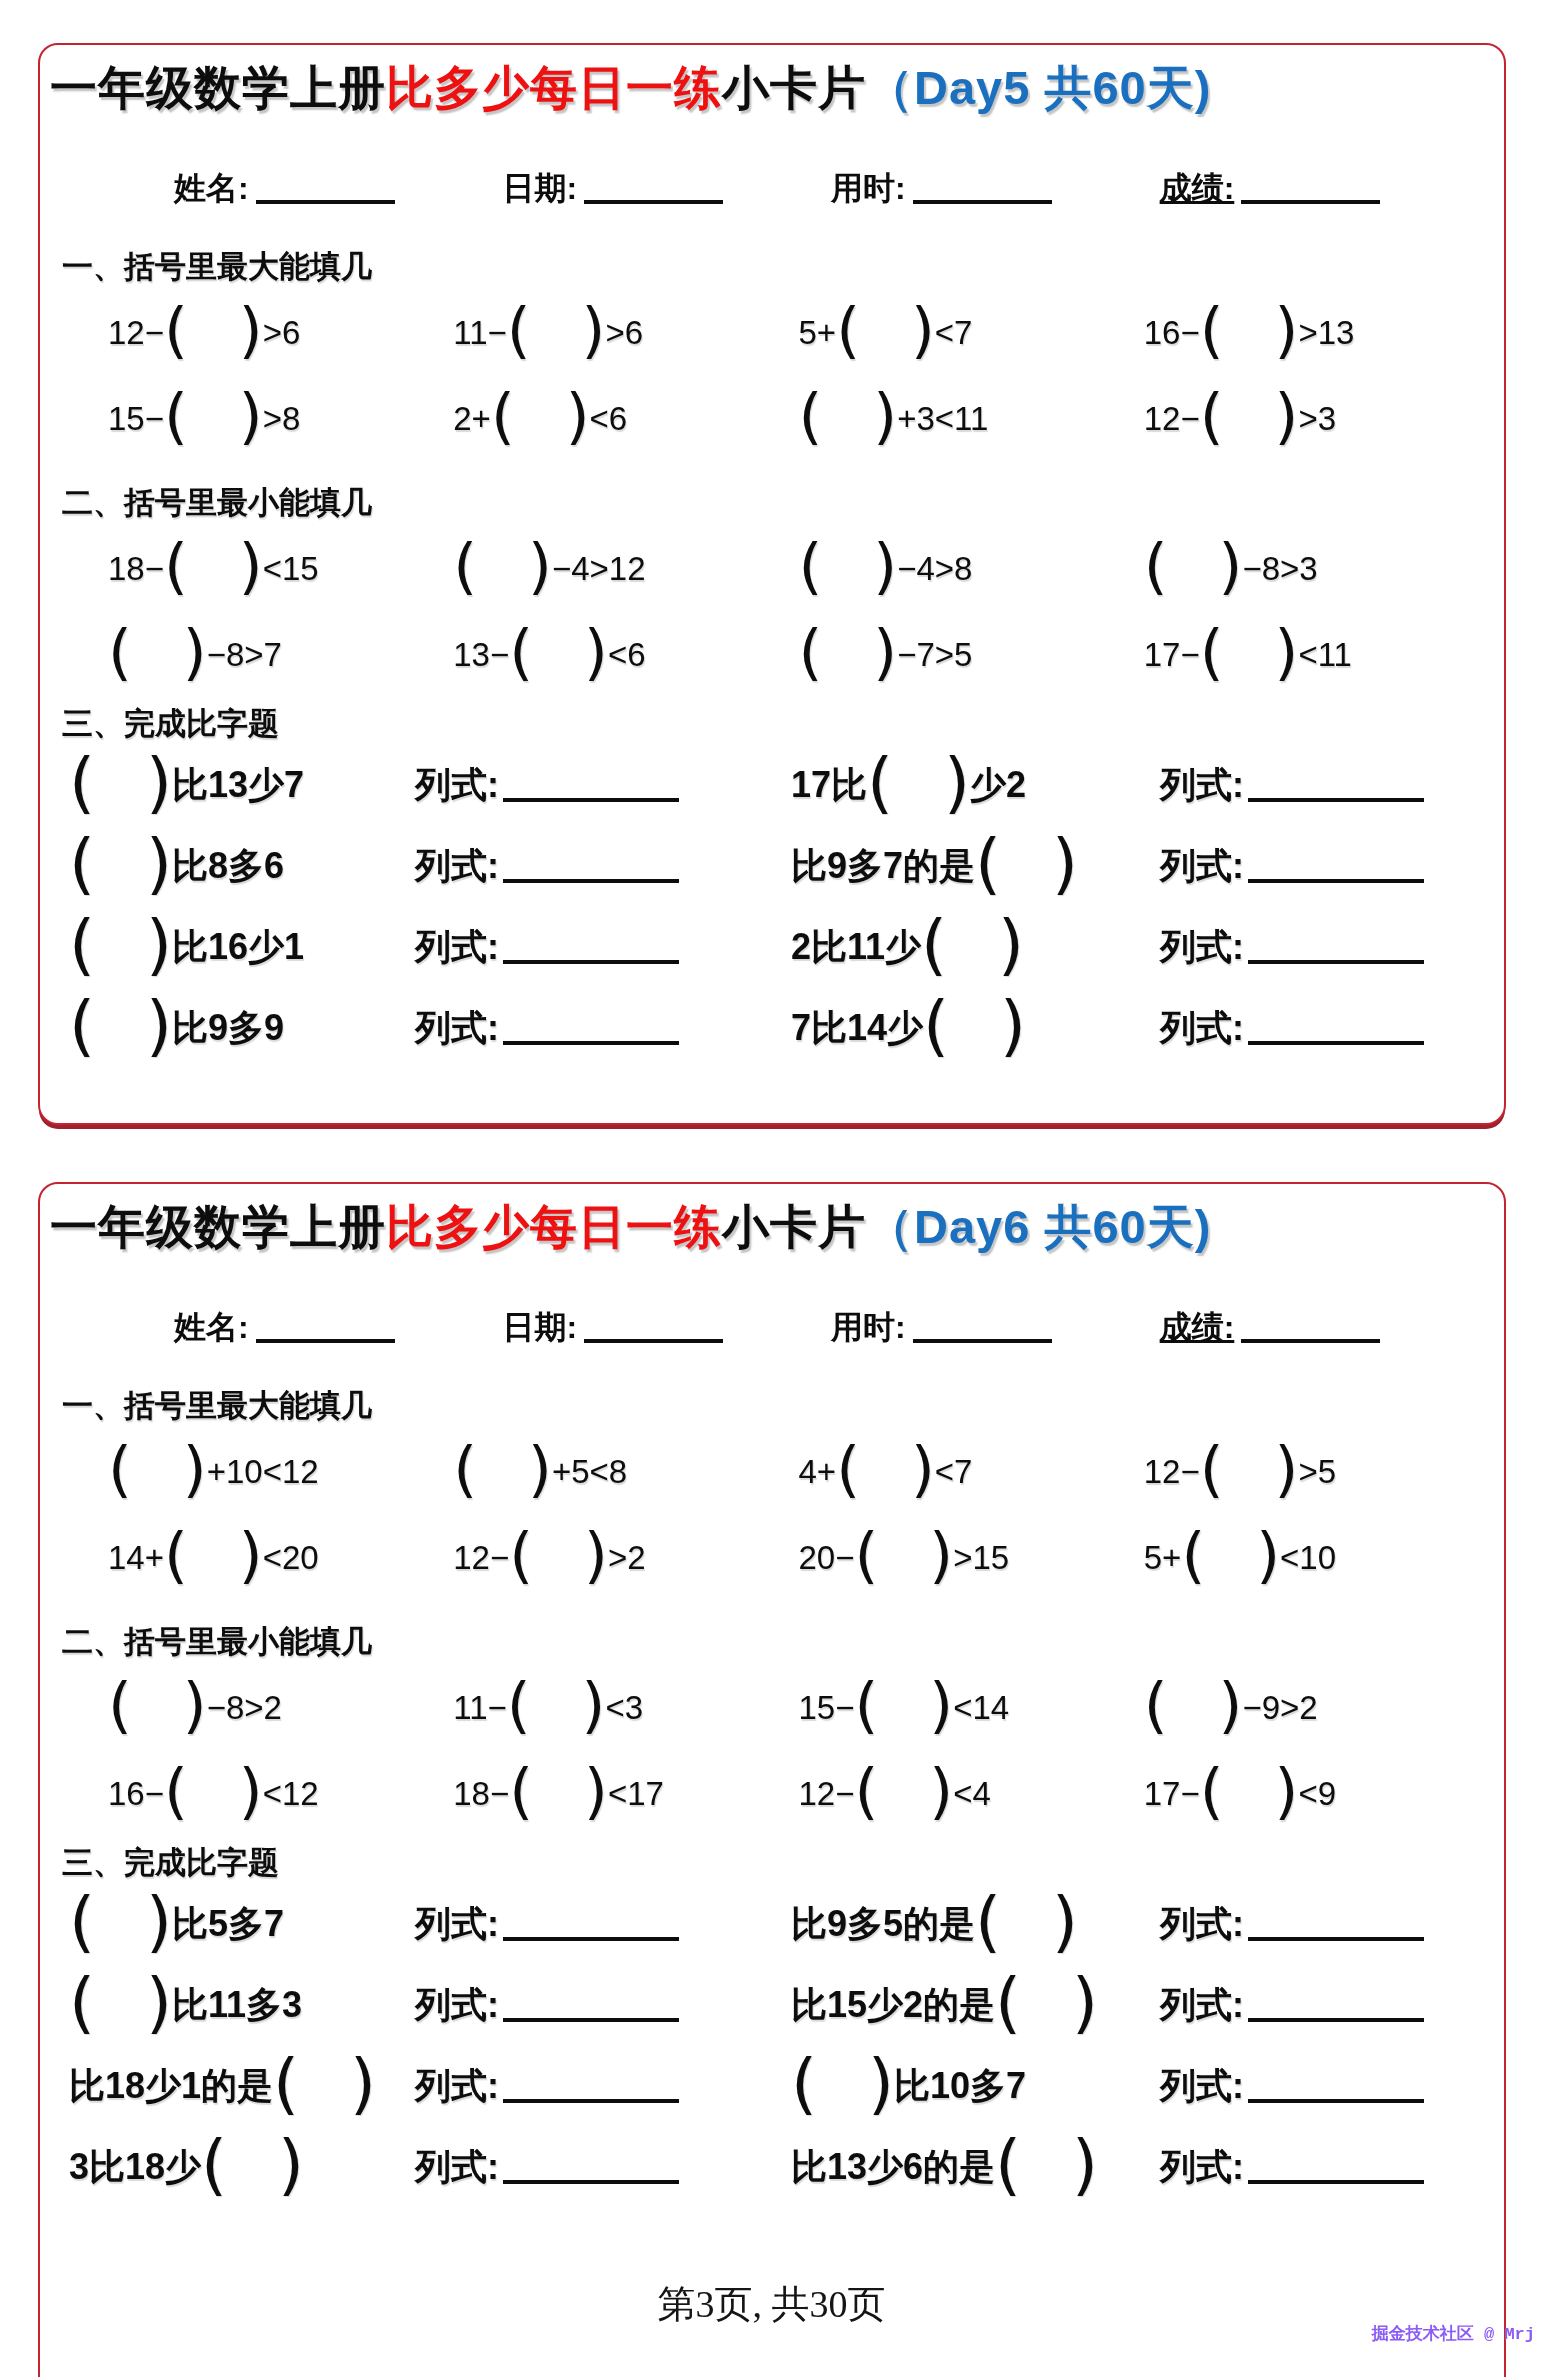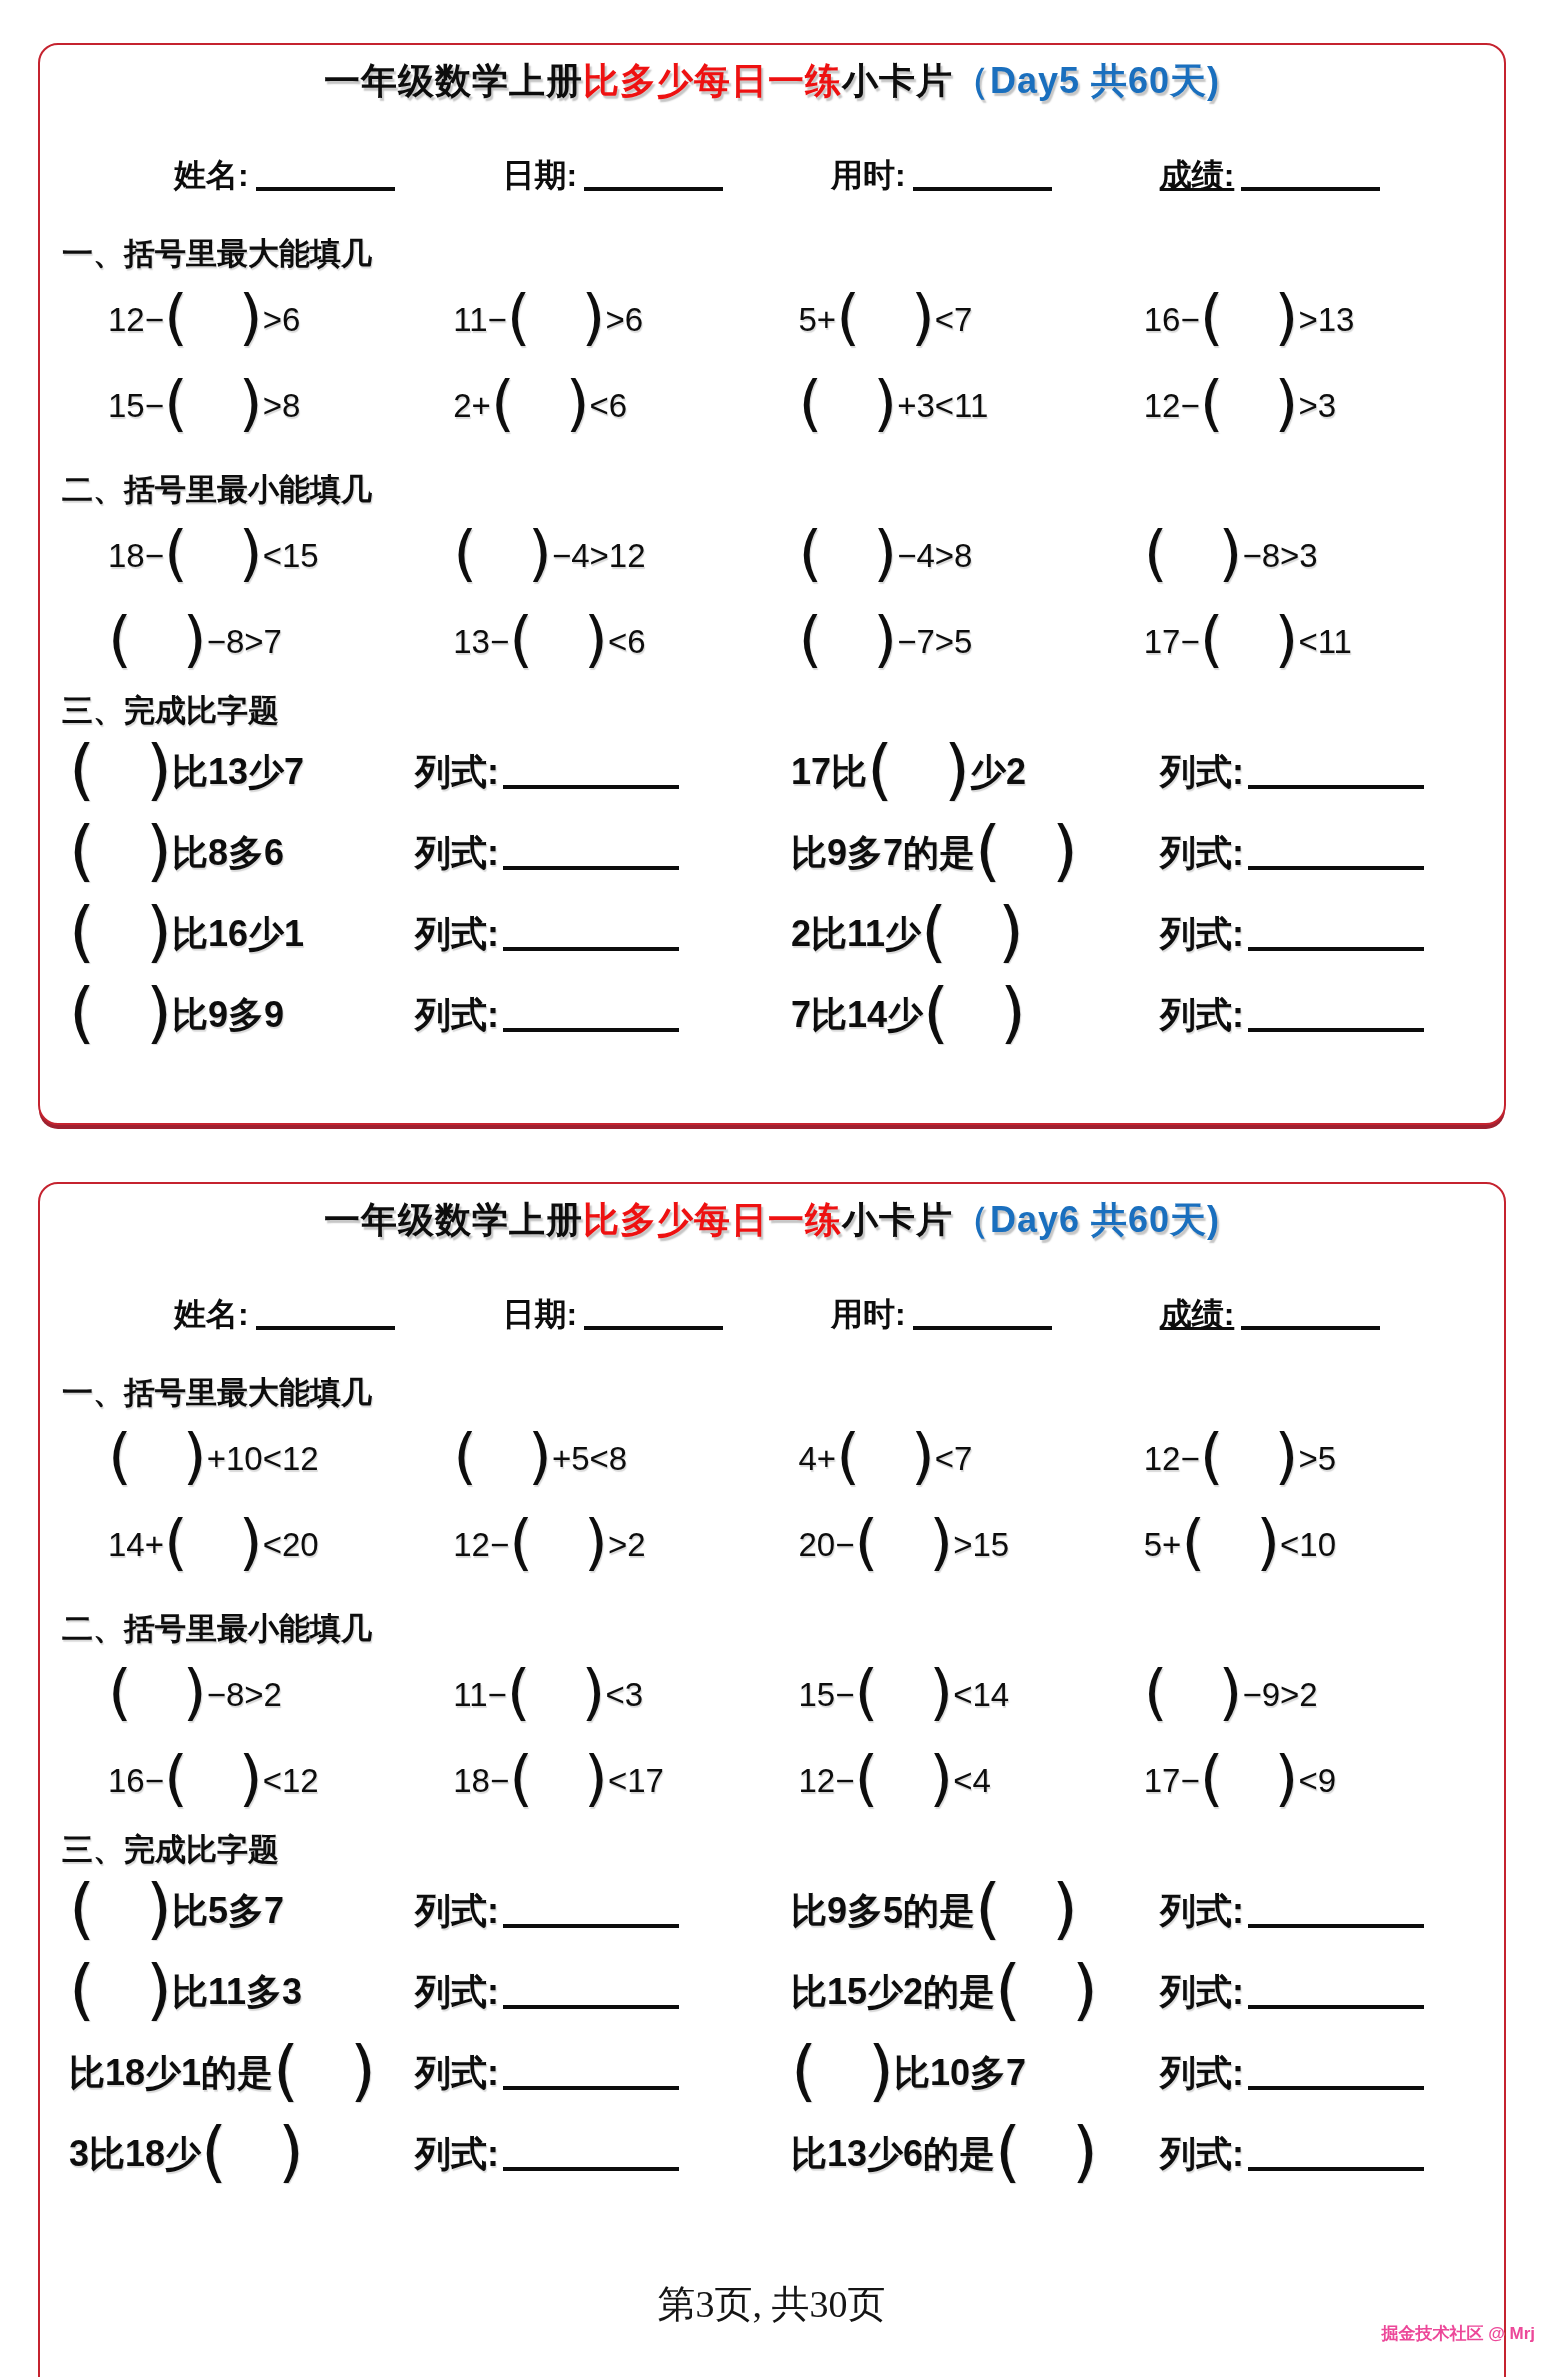--- a/index.html
+++ b/index.html
@@ -18,22 +18,21 @@
     border-radius:20px;
     box-shadow:0 5px 0 -1px #9e2130;
     box-sizing:border-box;
     overflow:hidden;
   }
   .card1{ top:43px;  height:1082px; }
   .card2{ top:1182px; height:1257px; }
 
   .title{
     margin:15px 10px 0;
-    text-align:center;
-    font-size:36px; font-weight:700;
+    font-size:47px; font-weight:700;
     letter-spacing:1px; white-space:nowrap;
     text-shadow:2px 2.5px 1.5px rgba(110,110,110,.4);
     line-height:1.18;
   }
   .t-red{ color:#ee1111; }
   .t-blue{ color:#1a6fbe; }
 
   .info-row{
     margin:46px 0 0 134px;
     font-size:32px; font-weight:700;
@@ -89,23 +88,24 @@
   .pgap{ display:inline-block; width:51px; }
 
   .footer{
     position:absolute; top:2279px; left:0; width:1543px;
     text-align:center;
     font-family:"Liberation Serif", serif;
     font-size:38px; color:#151515;
   }
   .watermark{
     position:absolute; top:2322px; right:8px;
-    font-size:17px; color:#ec4899;
+    font-size:17px; color:#8b5cf6;
     text-shadow:0.5px 0.5px 0.5px #ffffff;
     font-weight:700;
+    font-family:Liberation Mono, monospace;
   }
 </style>
 </head>
 <body>
 
 <section class="card card1">
   <div class="title"><span>一年级数学上册</span><span class="t-red">比多少每日一练</span><span>小卡片</span><span class="t-blue">（Day5 共60天)</span></div>
 
   <div class="info-row">
     <span class="info-item"><span>姓名:</span><span class="blank info-blank"></span></span>

